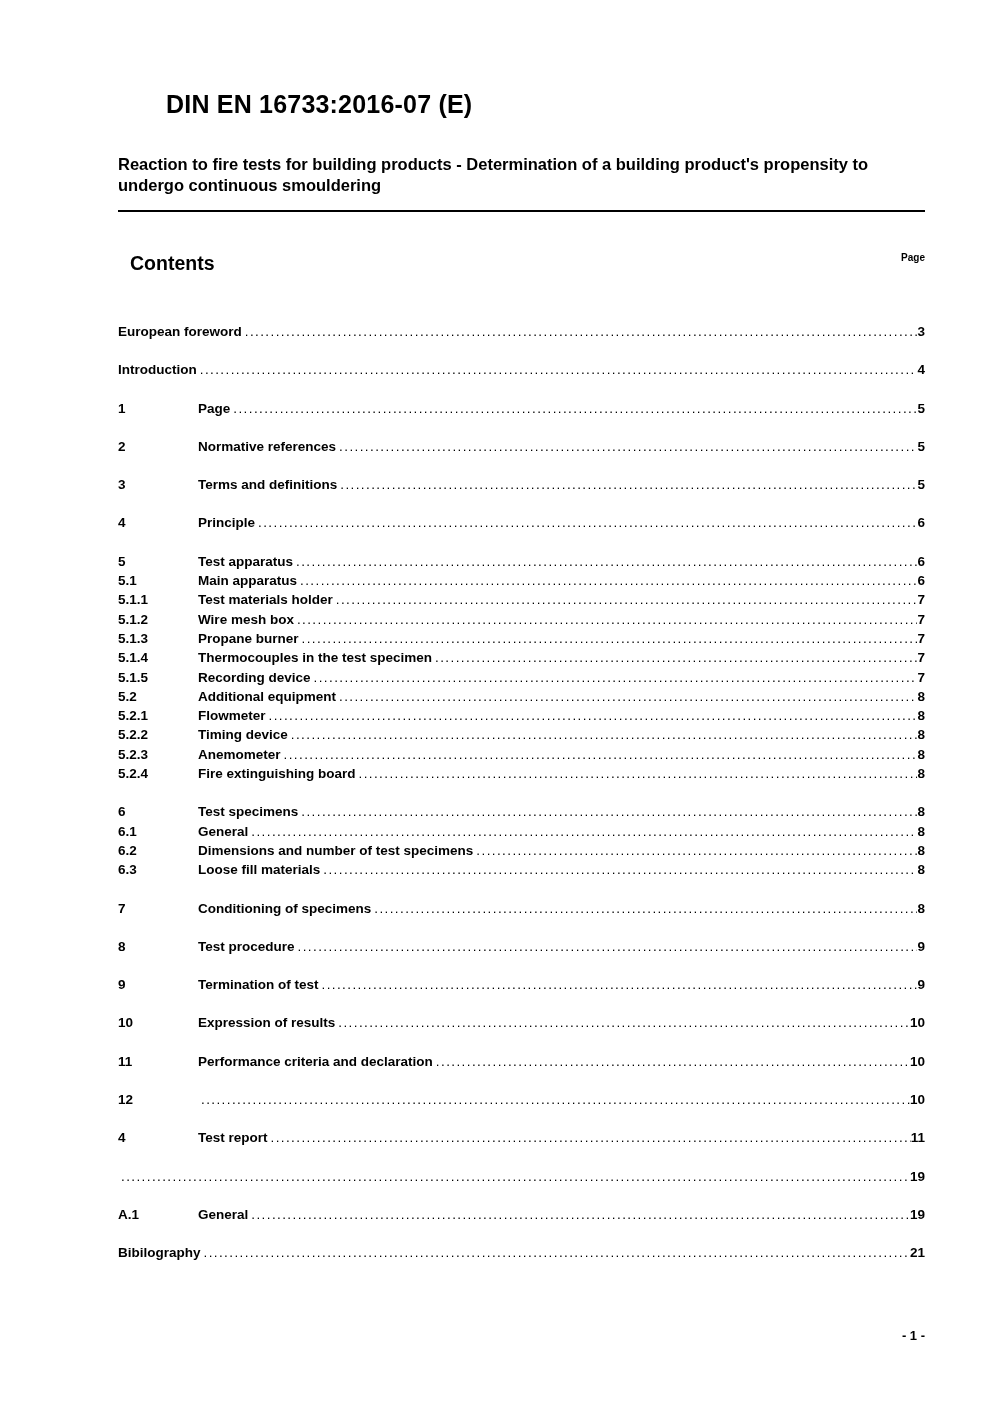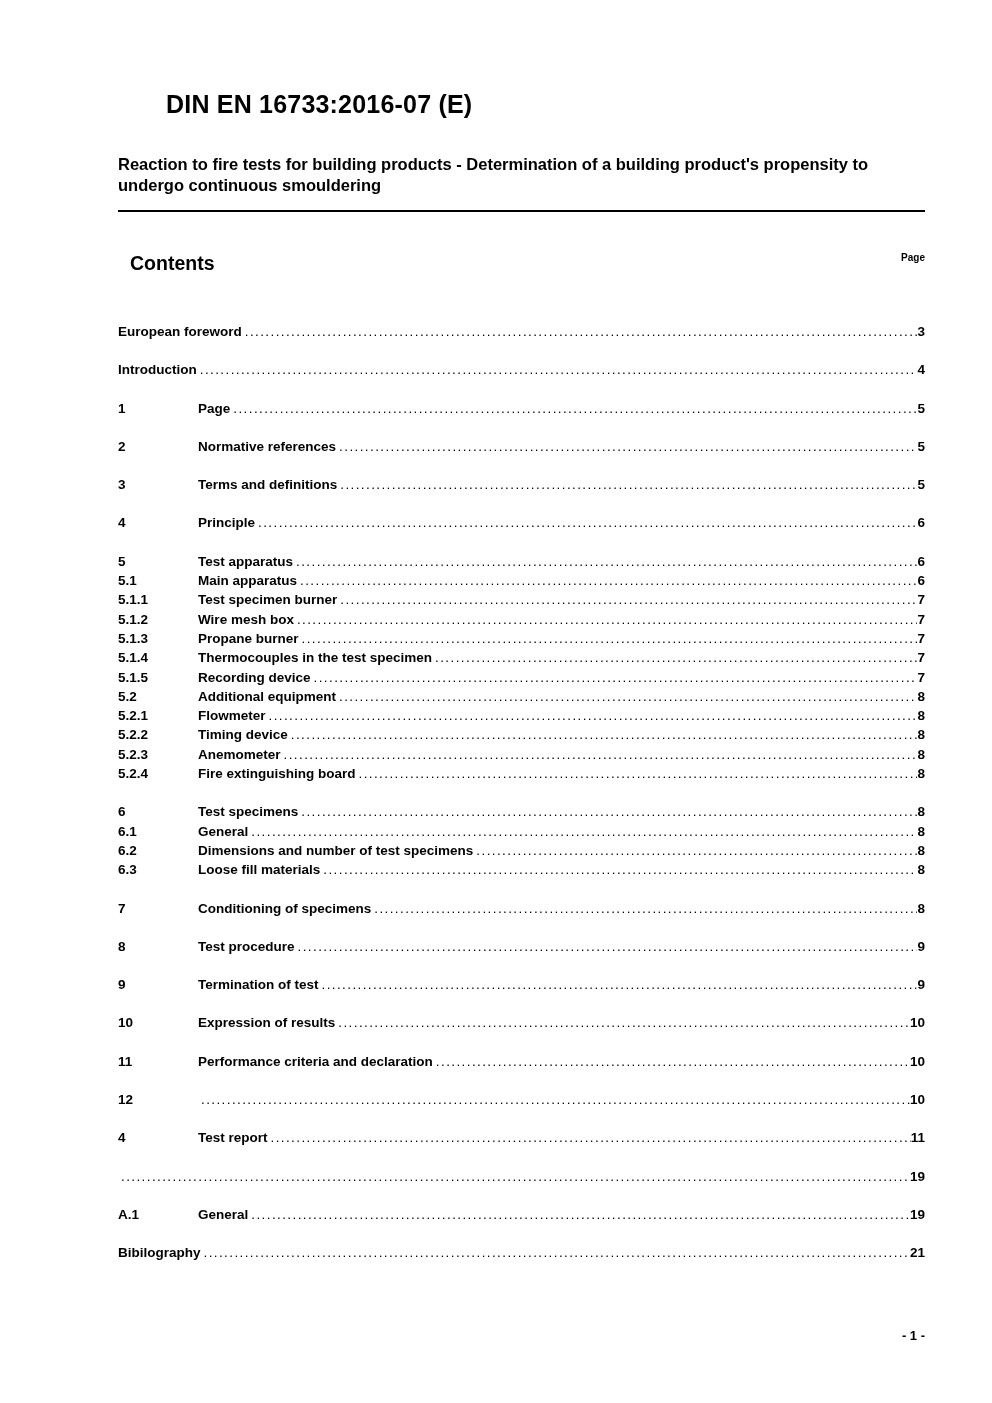--- a/index.html
+++ b/index.html
@@ -154,21 +154,21 @@
           <span class="toc-page">6</span>
         </div>
         <div class="toc-row">
           <span class="toc-num">5.1</span>
           <span class="toc-label">Main apparatus</span>
           <span class="toc-dots"></span>
           <span class="toc-page">6</span>
         </div>
         <div class="toc-row">
           <span class="toc-num">5.1.1</span>
-          <span class="toc-label">Test specimen burner</span>
+          <span class="toc-label">Test materials holder</span>
           <span class="toc-dots"></span>
           <span class="toc-page">7</span>
         </div>
         <div class="toc-row">
           <span class="toc-num">5.1.2</span>
           <span class="toc-label">Wire mesh box</span>
           <span class="toc-dots"></span>
           <span class="toc-page">7</span>
         </div>
         <div class="toc-row">

